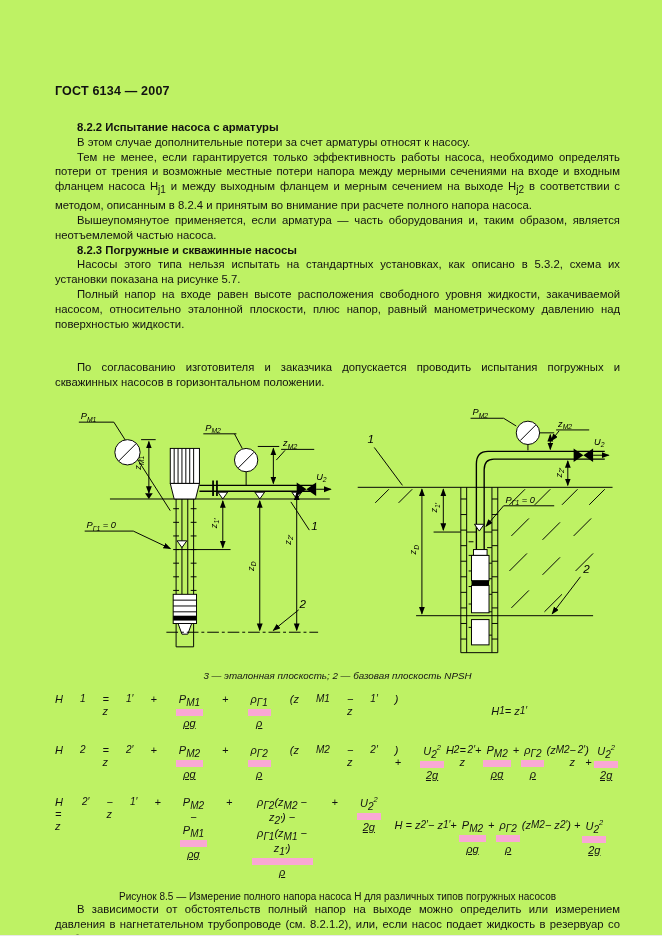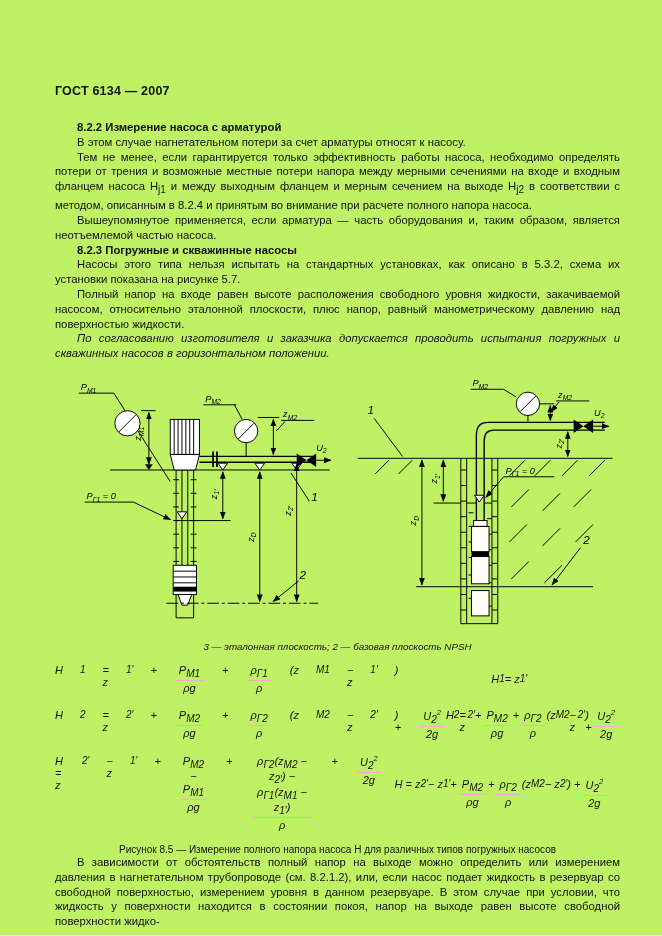--- a/index.html
+++ b/index.html
@@ -6,50 +6,50 @@
   .page{
     width:662px;height:935px;background:#bef264;margin:0 auto;
     box-sizing:border-box;padding:84px 42px 0 55px;
     font-family:"Liberation Sans",sans-serif;color:#111;overflow:hidden;
   }
   .doc-header{font-weight:bold;font-size:12.5px;letter-spacing:.2px;}
   .content{width:565px;}
   .sec-heading{font-weight:bold;font-size:11.3px;margin:0;text-indent:22px;line-height:14.8px;}
   .h822{margin-top:22px;}
   p.para{margin:0;font-size:11.3px;line-height:14.8px;text-align:justify;text-indent:22px;}
-  p.italic{font-style:italic;}
+  p.italic{margin-top:29px;}
   sub{font-size:10px;}
   sup{font-size:7.5px;}
   
   .figure-row{display:flex;justify-content:flex-start;gap:14px;margin-top:10px;margin-left:18px;}
   .legend{font-size:9.8px;font-style:italic;text-align:center;margin-top:2px;}
   
   .formulas{margin-top:12px;display:flex;flex-direction:column;gap:15px;font-size:11px;font-style:italic;font-family:"Liberation Sans",sans-serif;}
   .frow{display:flex;align-items:center;}
   .fcell-l{flex:0 0 58%;display:flex;justify-content:center;gap:17px;}
   .fcell-r{flex:1;display:flex;justify-content:center;}
   .frac{display:inline-block;vertical-align:middle;text-align:center;margin:0 2px;}
-  .frac .fn{display:block;padding:0 3px 1px;border-bottom:1px solid #f9a8d4;line-height:1.1;font-style:italic;}
-  .frac .fd{display:block;padding:1px 3px 0;line-height:1.1;}
+  .frac .fn{display:block;padding:0 3px 1px;border-bottom:7px solid #f9a8d4;line-height:1.1;font-style:italic;}
+  .frac .fd{display:block;padding:1px 3px 0;line-height:1.1;text-decoration:underline;}
   .fig-caption{font-size:10px;text-align:center;margin-top:13px;}
   .p8{margin-top:15px;}
   
   svg text{font-family:"Liberation Sans",sans-serif;font-style:italic;fill:#000;font-size:9.5px;}
   svg .sub{font-size:7px;}
   svg .plane-num{font-size:12px;}
 </style>
 </head>
 <body>
 
 <div class="page">
   <div class="doc-header">ГОСТ 6134 — 2007</div>
 
   <div class="content">
-    <p class="sec-heading h822">8.2.2 Измерение насоса с арматурой</p>
-    <p class="para">В этом случае нагнетательном потери за счет арматуры относят к насосу.</p>
+    <p class="sec-heading h822">8.2.2 Испытание насоса с арматуры</p>
+    <p class="para">В этом случае дополнительные потери за счет арматуры относят к насосу.</p>
     <p class="para">Тем не менее, если гарантируется только эффективность работы насоса, необходимо определять потери от трения и возможные местные потери напора между мерными сечениями на входе и входным фланцем насоса H<sub>j1</sub> и между выходным фланцем и мерным сечением на выходе H<sub>j2</sub> в соответствии с методом, описанным в 8.2.4 и принятым во внимание при расчете полного напора насоса.</p>
     <p class="para">Вышеупомянутое применяется, если арматура — часть оборудования и, таким образом, является неотъемлемой частью насоса.</p>
     <p class="sec-heading">8.2.3 Погружные  и скважинные насосы</p>
     <p class="para">Насосы этого типа нельзя испытать на стандартных установках, как описано в 5.3.2, схема их установки показана на рисунке  5.7.</p>
     <p class="para">Полный напор на входе равен высоте расположения свободного уровня жидкости, закачиваемой насосом, относительно эталонной плоскости, плюс напор, равный манометрическому давлению над поверхностью жидкости.</p>
     <p class="para italic">По согласованию изготовителя и заказчика допускается проводить испытания погружных и скважинных насосов  в горизонтальном положении.</p>
 
     <div class="figure-row">
 
       <svg width="268" height="268" viewBox="0 0 268 268">

